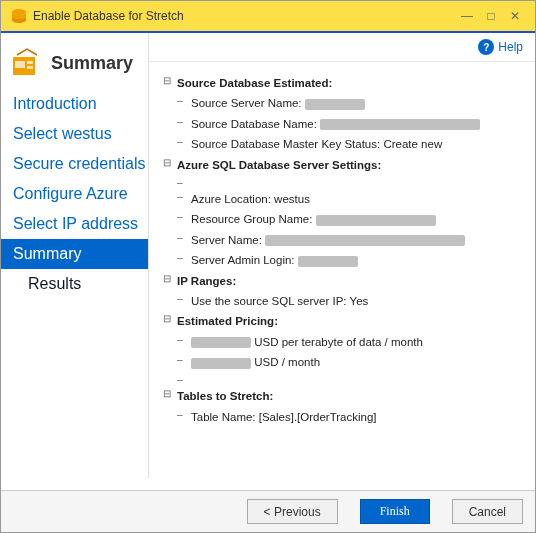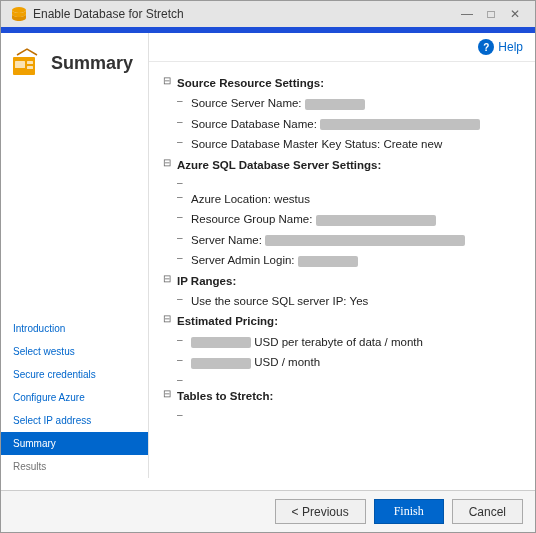--- a/index.html
+++ b/index.html
@@ -15,22 +15,22 @@
     .window {
       width: 536px;
       height: 533px;
       background: #fff;
       border: 1px solid #999;
       box-shadow: 2px 2px 10px rgba(0,0,0,0.3);
       display: flex;
       flex-direction: column;
     }
     .title-bar {
-      background: #e5e5e5;
-      border-bottom: 6px solid #1d4ed8;
+      background: #fde047;
+      border-bottom: 2px solid #1d4ed8;
       padding: 6px 10px;
       display: flex;
       align-items: center;
       justify-content: space-between;
       height: 32px;
     }
     .title-bar-left {
       display: flex;
       align-items: center;
       gap: 6px;
@@ -64,21 +64,20 @@
       flex: 1;
       overflow: hidden;
     }
     .sidebar {
       width: 148px;
       background: #fff;
       border-right: 1px solid #e0e0e0;
       padding-top: 8px;
       display: flex;
       flex-direction: column;
-      justify-content: space-between;
     }
     .sidebar-header {
       padding: 6px 10px 10px 10px;
       display: flex;
       align-items: center;
       gap: 8px;
     }
     .sidebar-logo {
       width: 32px;
       height: 32px;
@@ -87,34 +86,35 @@
       font-size: 18px;
       font-weight: bold;
       color: #333;
     }
     .sidebar-nav {
       display: flex;
       flex-direction: column;
     }
     .nav-item {
       padding: 6px 12px;
-      font-size: 10px;
+      font-size: 16px;
       color: #0066cc;
       cursor: pointer;
       text-decoration: none;
       white-space: nowrap;
     }
     .nav-item.active {
       background: #0066cc;
       color: #fff;
     }
     .nav-item.inactive {
-      color: #737373;
+      color: #0f172a;
       cursor: default;
       text-decoration: none;
+      margin-left: 15px;
     }
     .main-content {
       flex: 1;
       display: flex;
       flex-direction: column;
       padding: 0;
     }
     .main-top-bar {
       display: flex;
       justify-content: flex-end;
@@ -180,21 +180,21 @@
       min-width: 160px;
     }
     .blurred-short {
       min-width: 60px;
     }
     .bottom-bar {
       border-top: 1px solid #ccc;
       padding: 8px 12px;
       display: flex;
       justify-content: flex-end;
-      gap: 8px;
+      gap: 22px;
       background: #f5f5f5;
       margin-top: 12px;
     }
     .btn {
       padding: 4px 16px;
       font-size: 12px;
       border: 1px solid #aaa;
       background: #f0f0f0;
       cursor: pointer;
       min-width: 70px;
@@ -263,21 +263,21 @@
           <span class="help-icon">?</span>
           <span>Help</span>
         </a>
       </div>
 
       <div class="tree-area">
 
         <div class="tree-root">
           <div class="tree-node">
             <span class="tree-expander">⊟</span>
-            <span class="node-label"><strong>Source Resource Settings:</strong></span>
+            <span class="node-label"><strong>Source Database Estimated:</strong></span>
           </div>
           <div class="tree-children">
             <div class="tree-node">
               <span class="tree-expander">–</span>
               <span class="node-label">Source Server Name: <span class="blurred blurred-short">&nbsp;&nbsp;&nbsp;&nbsp;&nbsp;&nbsp;&nbsp;&nbsp;</span></span>
             </div>
             <div class="tree-node">
               <span class="tree-expander">–</span>
               <span class="node-label">Source Database Name: <span class="blurred blurred-long">&nbsp;</span></span>
             </div>
@@ -350,20 +350,21 @@
         </div>
 
         <div class="tree-root">
           <div class="tree-node">
             <span class="tree-expander">⊟</span>
             <span class="node-label"><strong>Tables to Stretch:</strong></span>
           </div>
           <div class="tree-children">
             <div class="tree-node">
               <span class="tree-expander">–</span>
+              <span class="node-label">Table Name: [Sales].[OrderTracking]</span>
             </div>
           </div>
         </div>
 
       </div>
     </div>
   </div>
 
   <div class="bottom-bar">
     <button class="btn">&lt; Previous</button>

